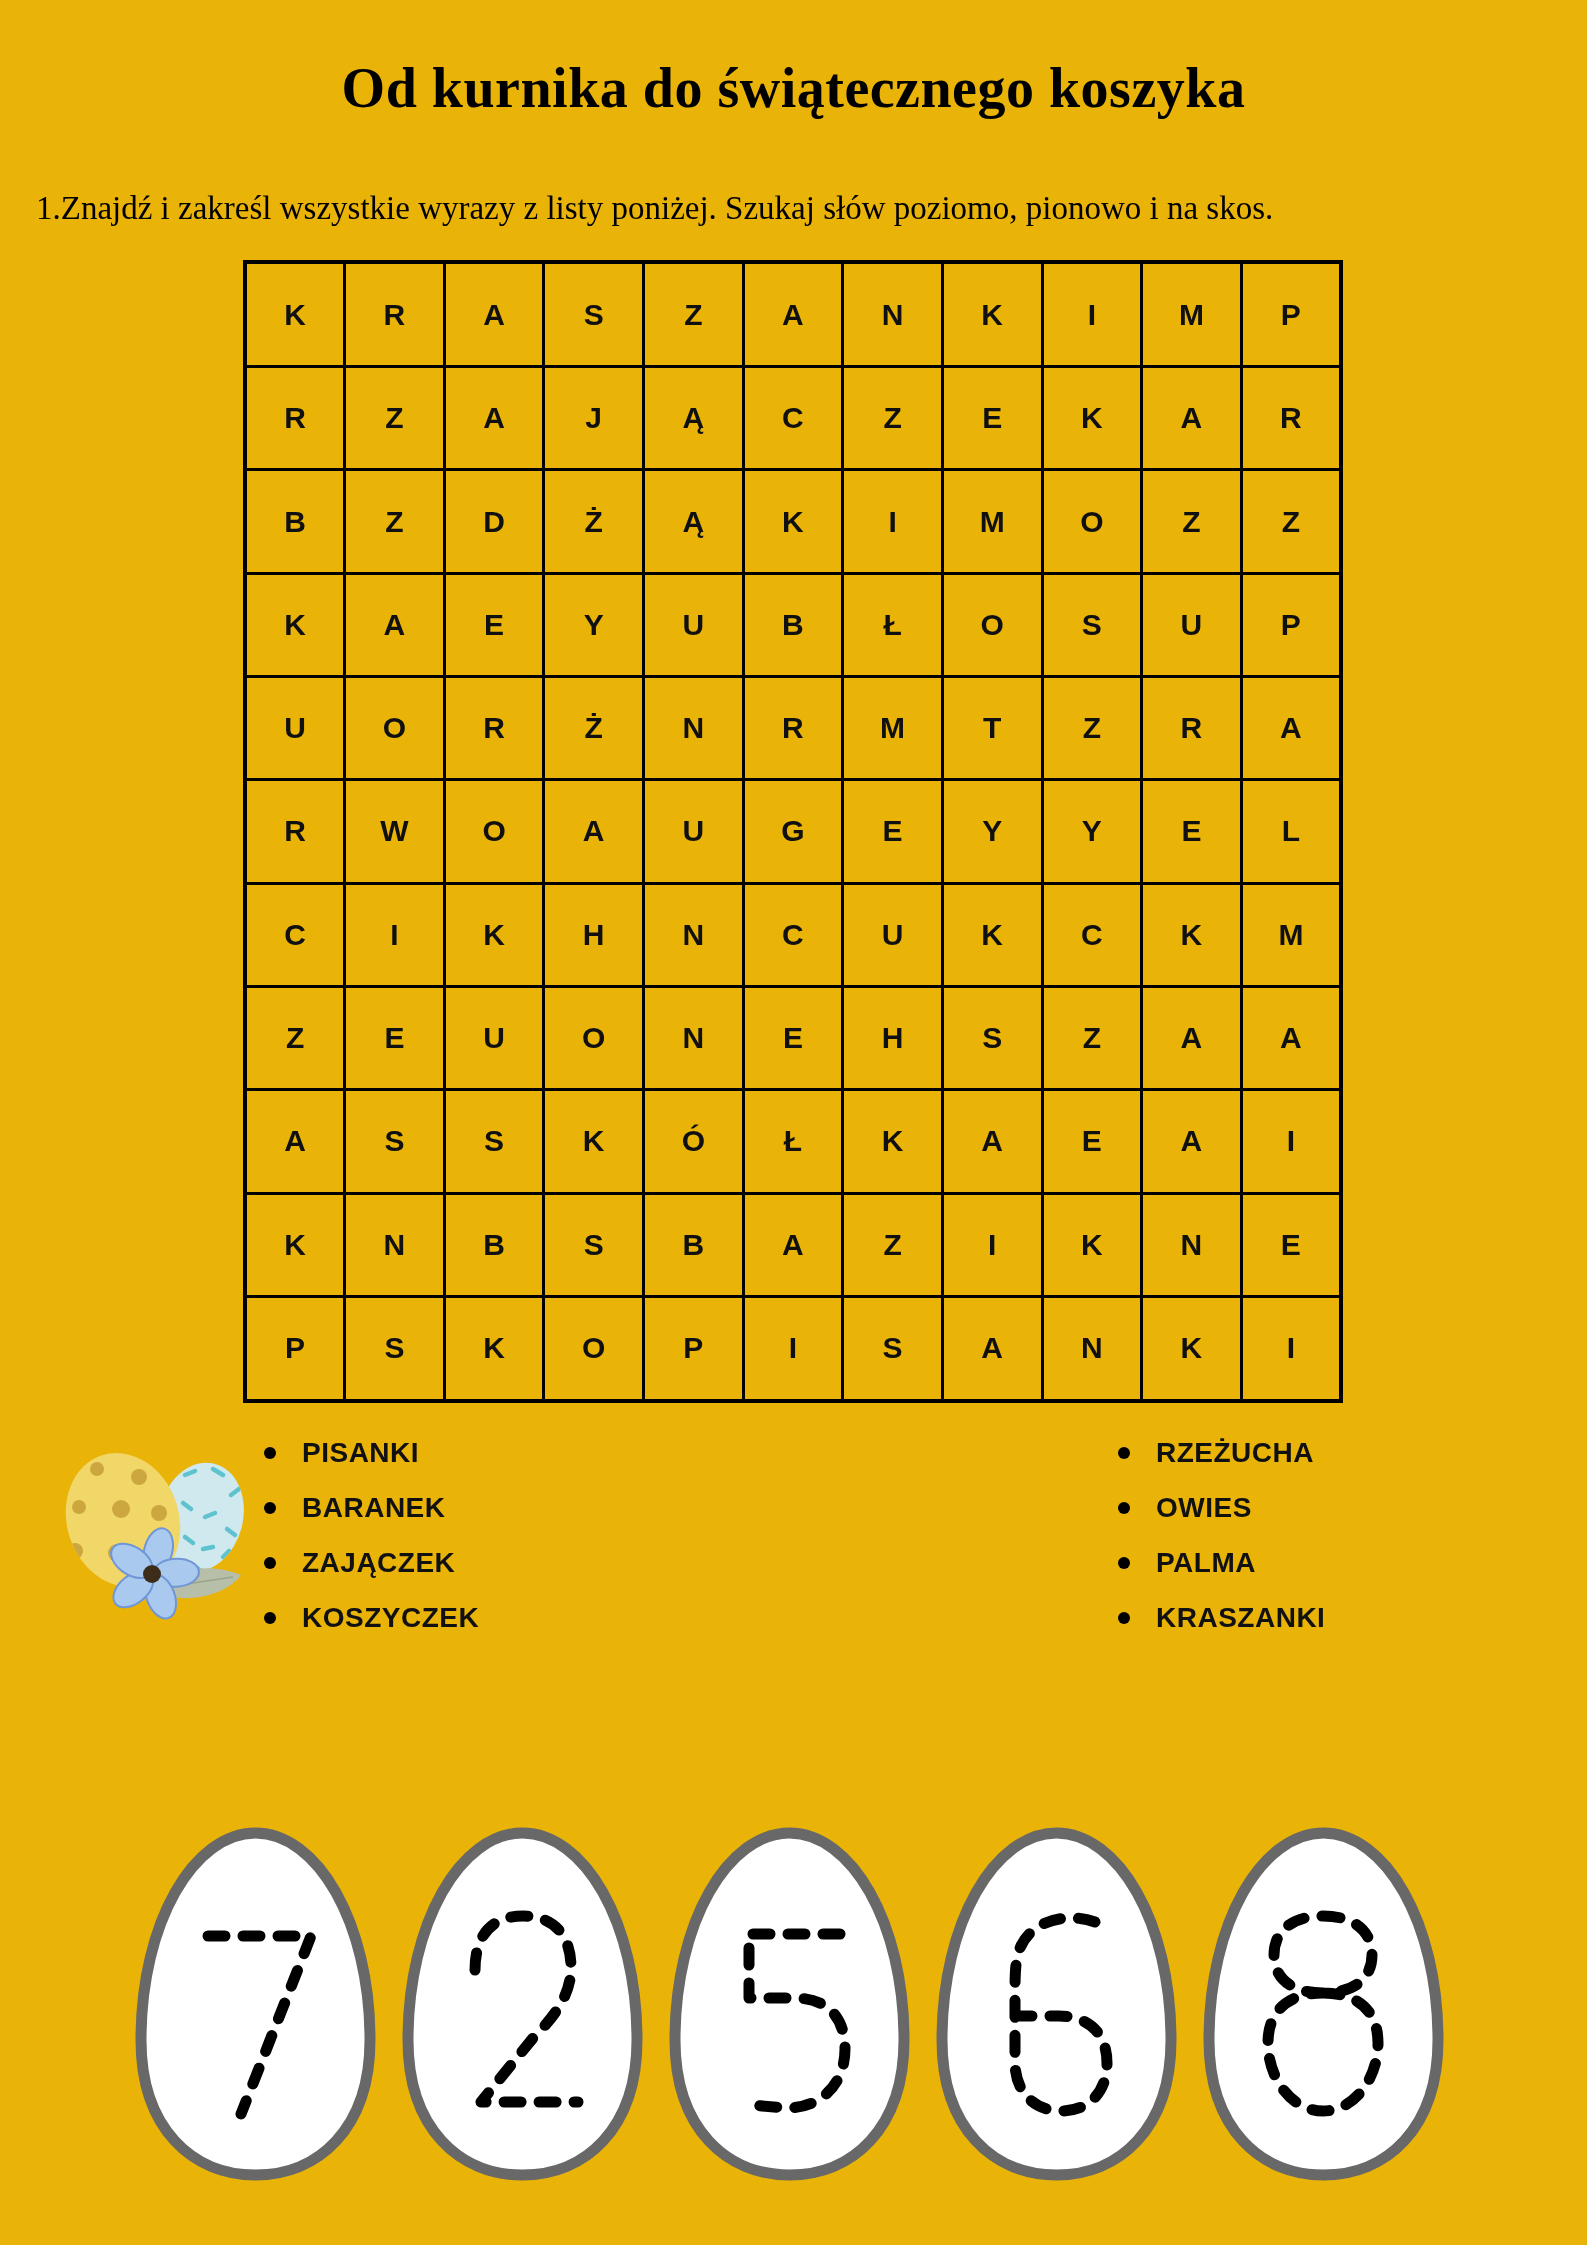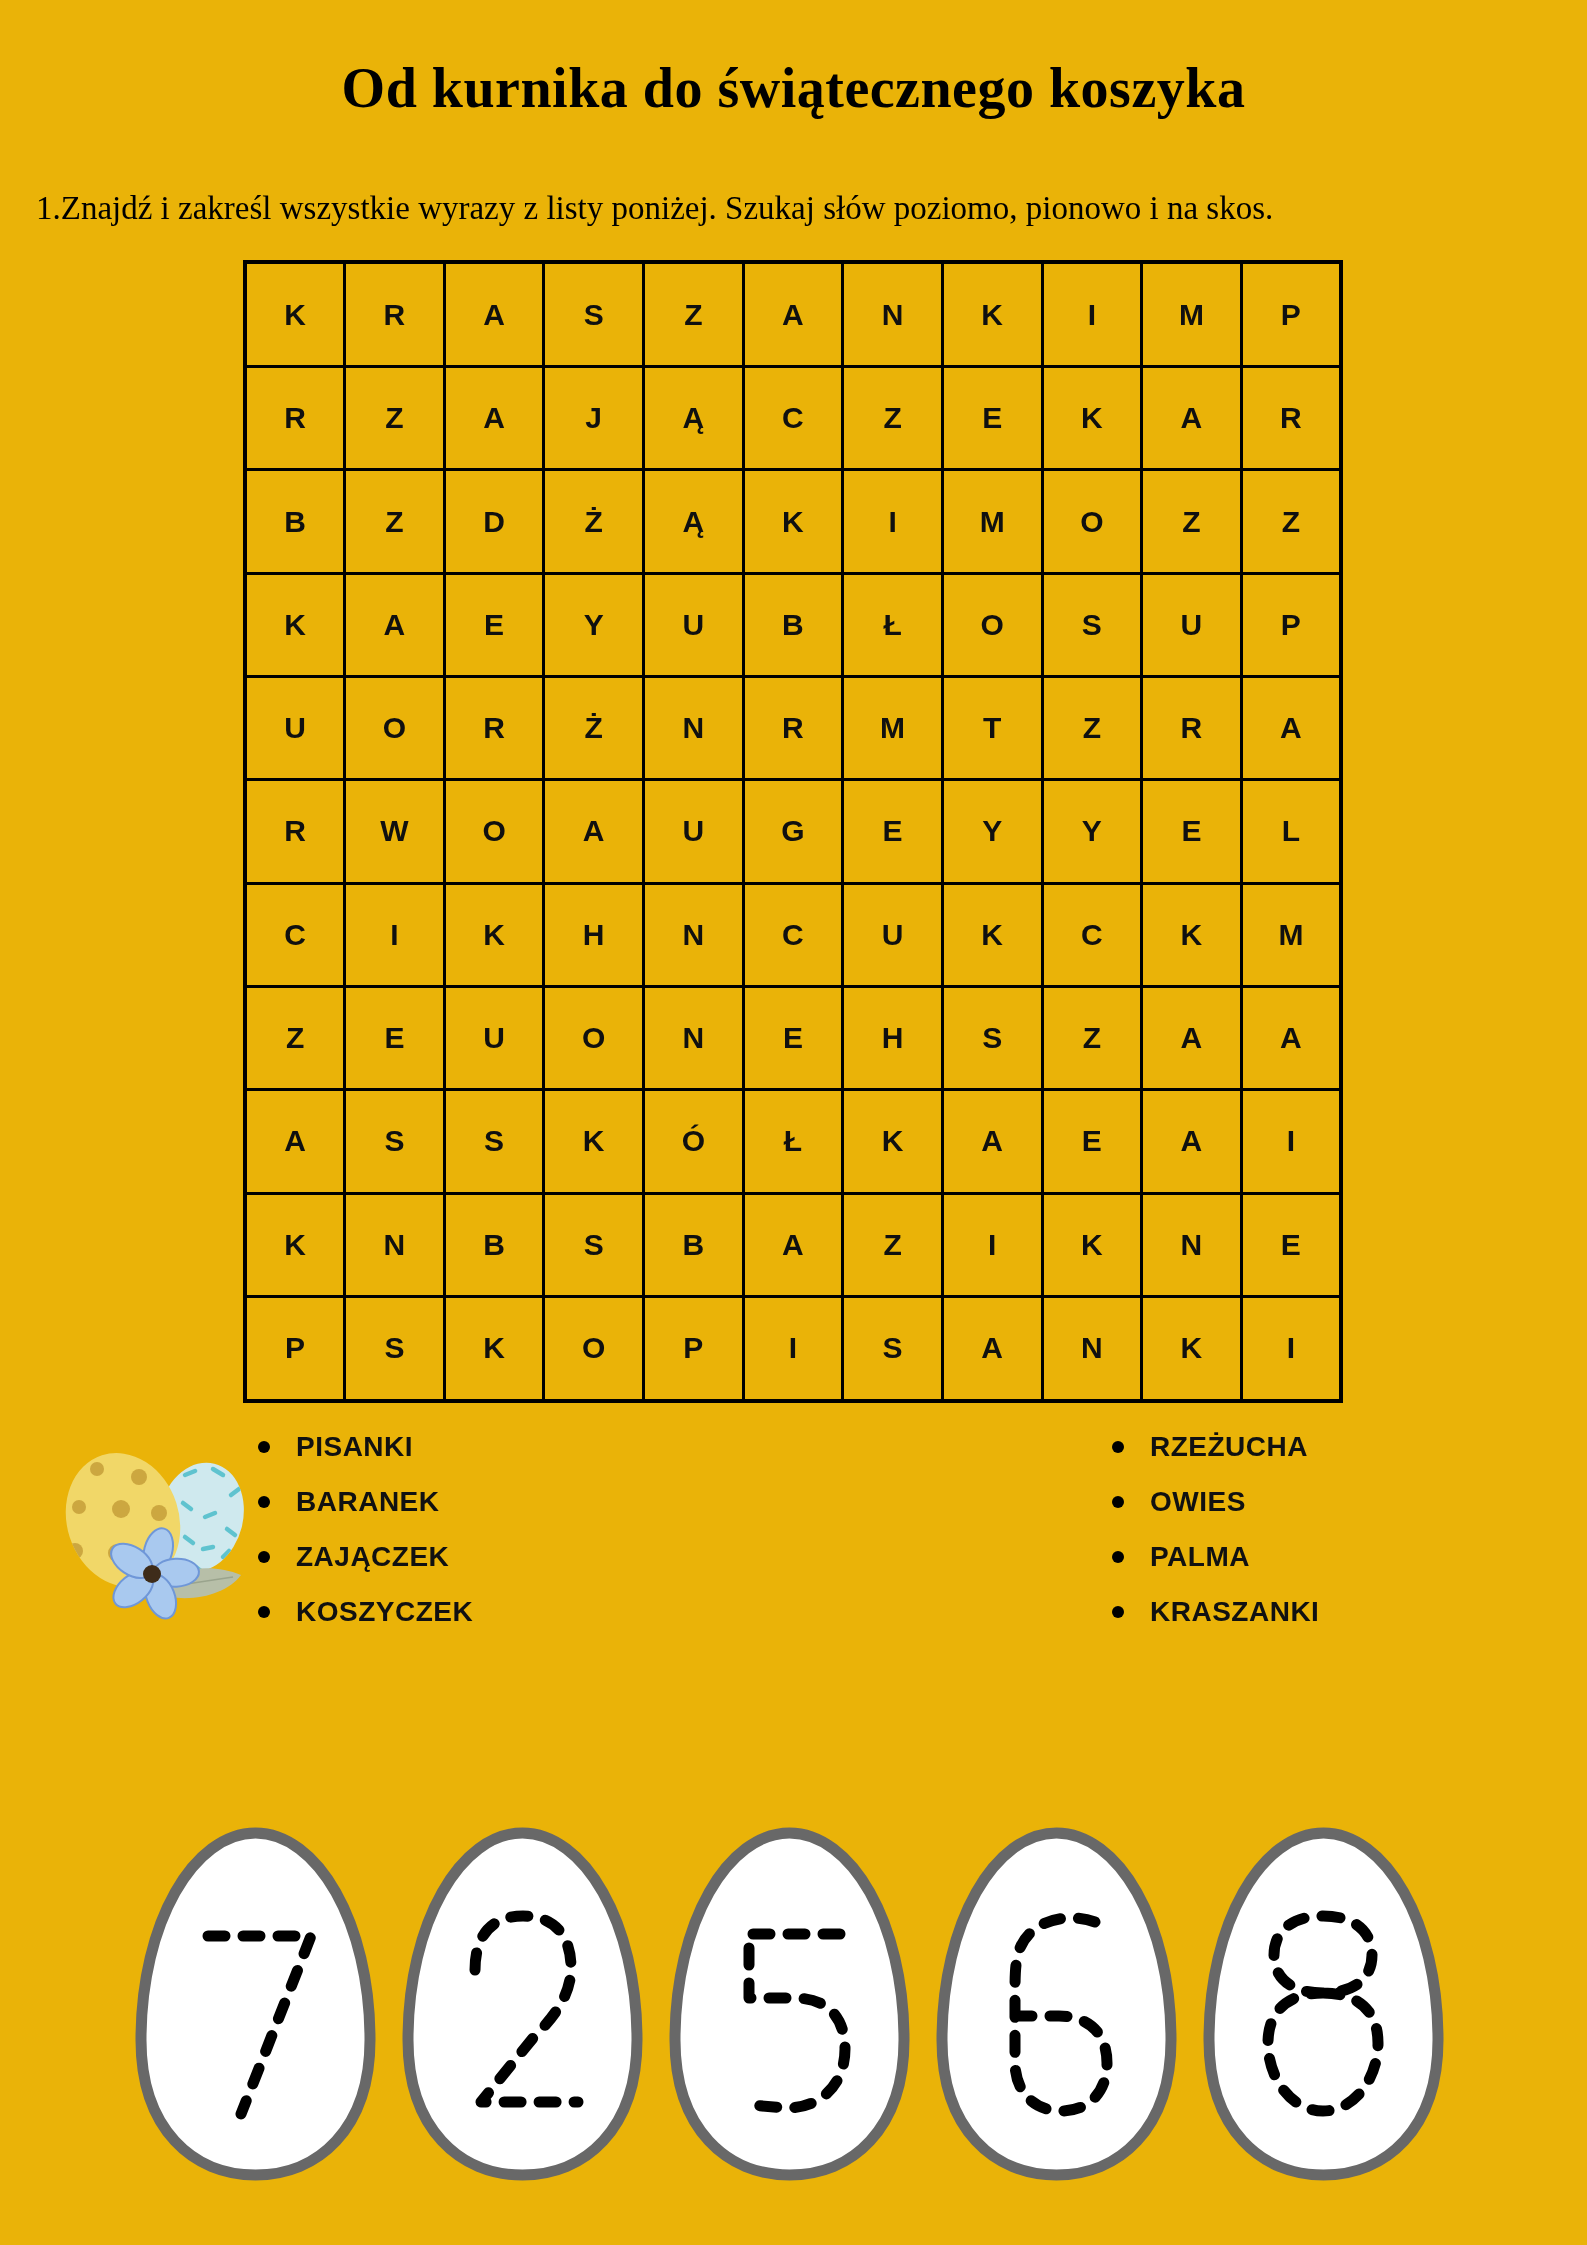--- a/index.html
+++ b/index.html
@@ -42,21 +42,21 @@
     font-family:"Liberation Sans", sans-serif;
     font-weight:bold;
     font-size:30px;
     color:#101010;
   }
 
   .illustration{position:absolute;left:35px;top:1425px;width:225px;height:225px;}
 
   ul.word-col{
     position:absolute;top:1432px;
-    list-style:none;margin:0;padding:0;
+    list-style:none;margin:6px;padding:0;
     font-family:"Liberation Sans", sans-serif;
   }
   ul.word-col.col1{left:258px;}
   ul.word-col.col2{left:690px;}
   ul.word-col.col3{left:1112px;}
   ul.word-col li{
     display:flex;align-items:center;
     height:30px;margin-bottom:25px;
   }
   ul.word-col .dot{

